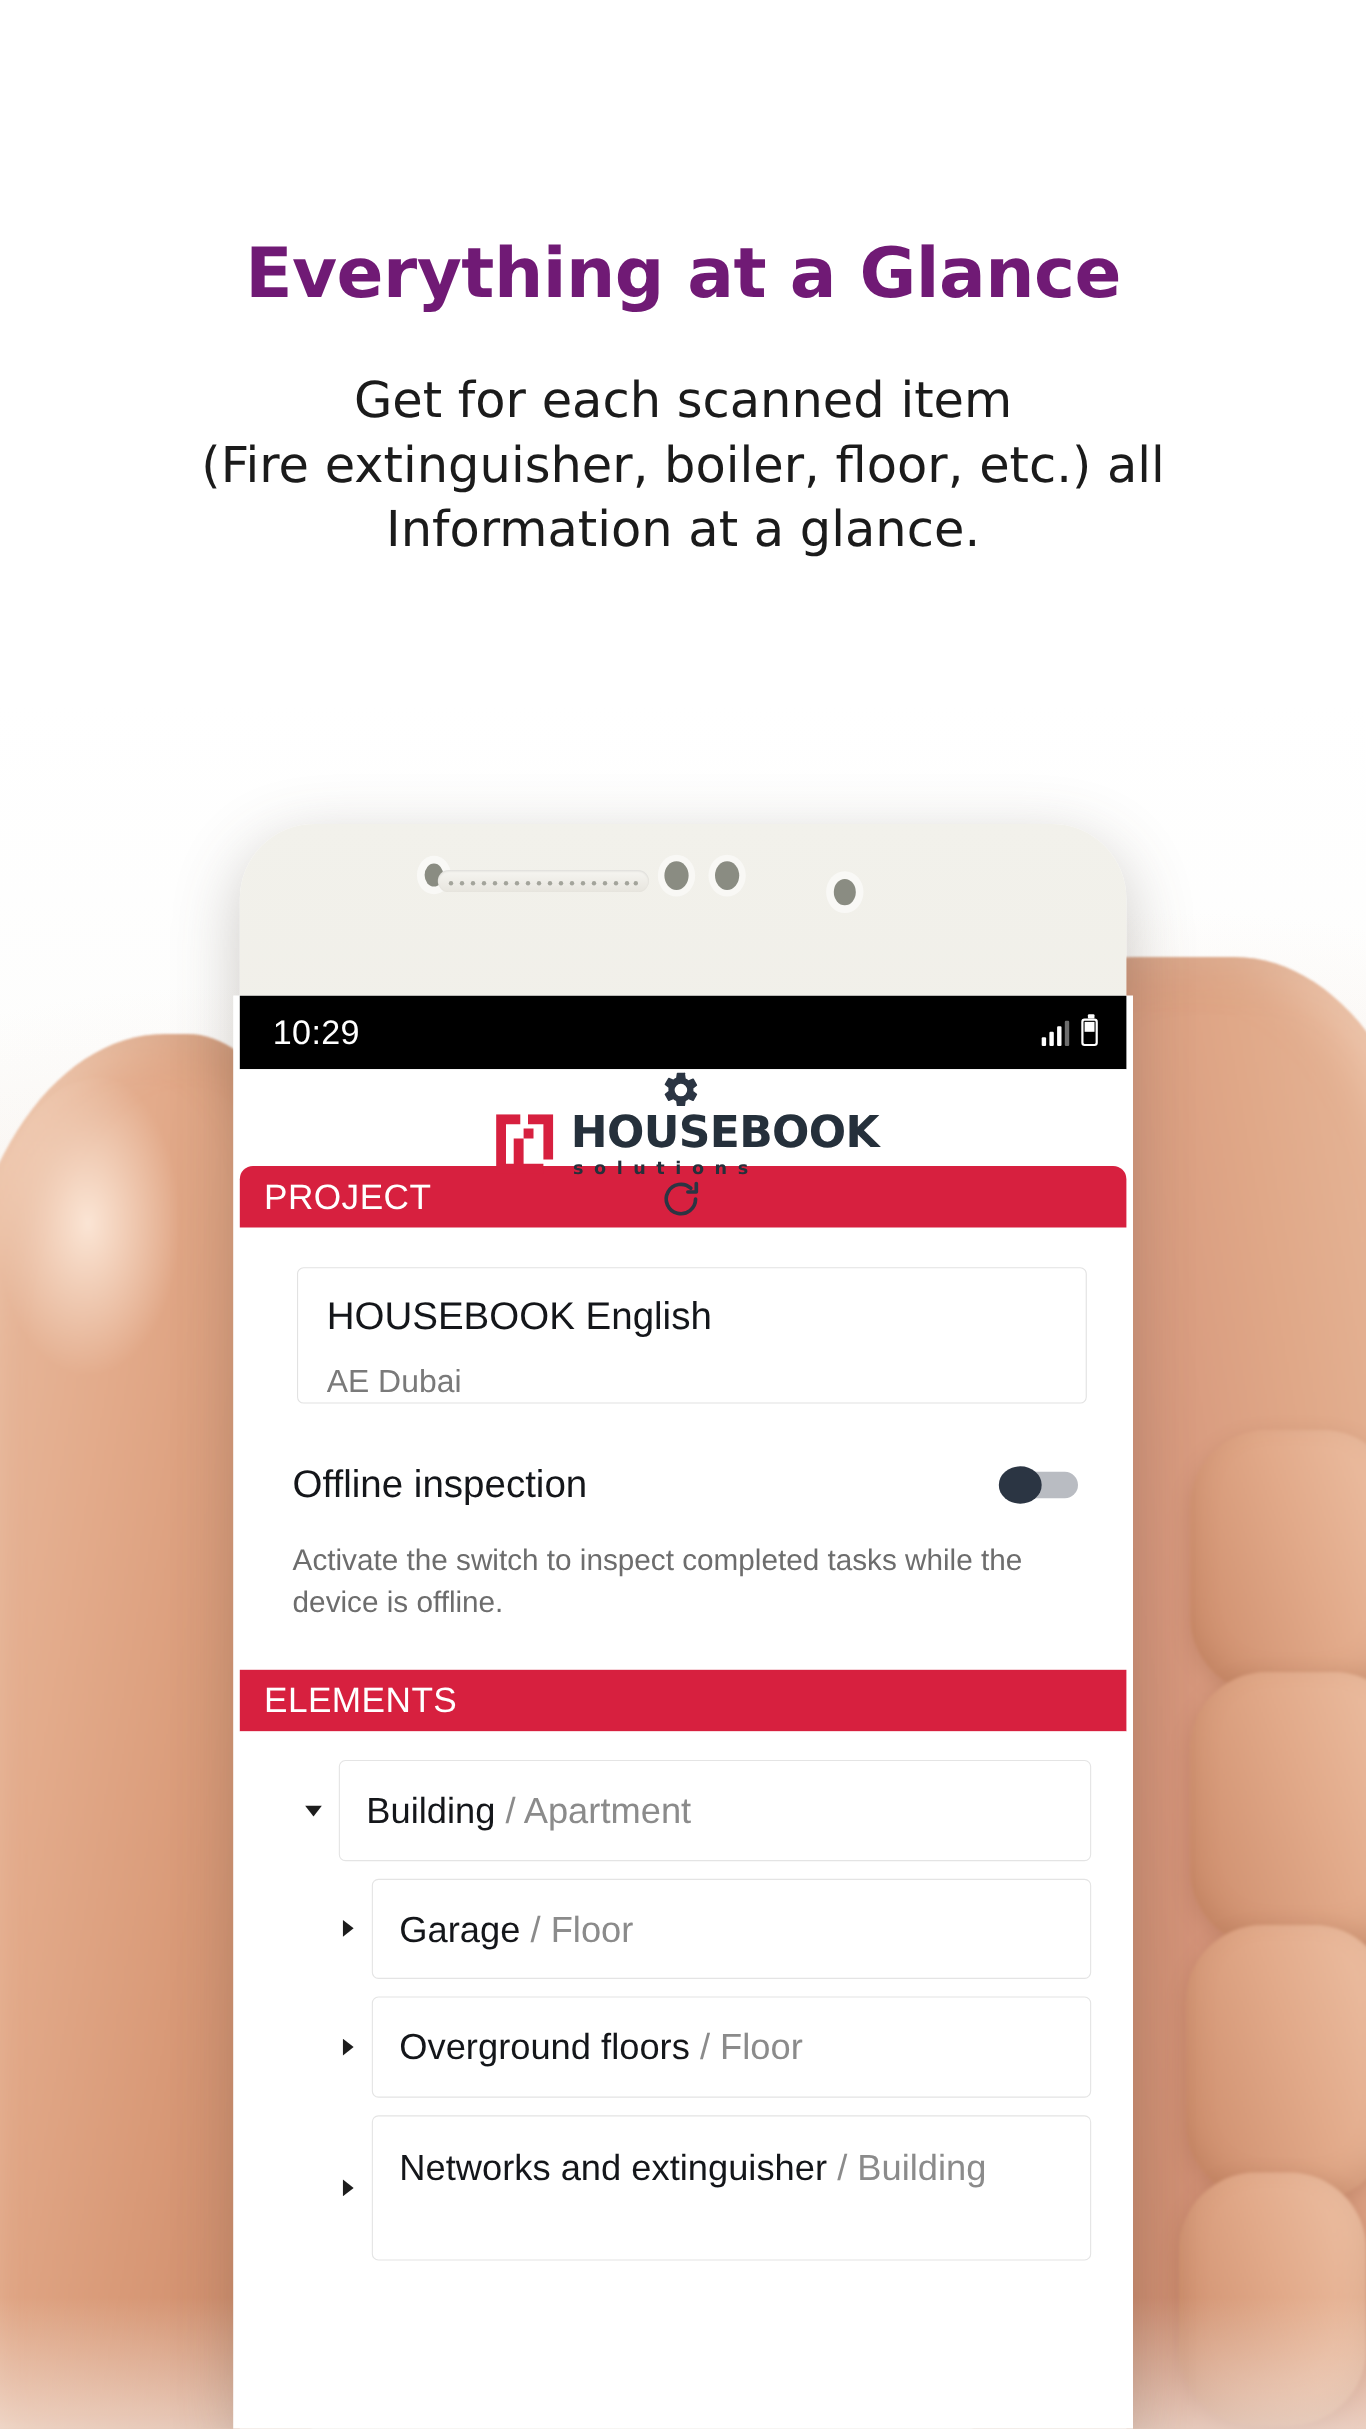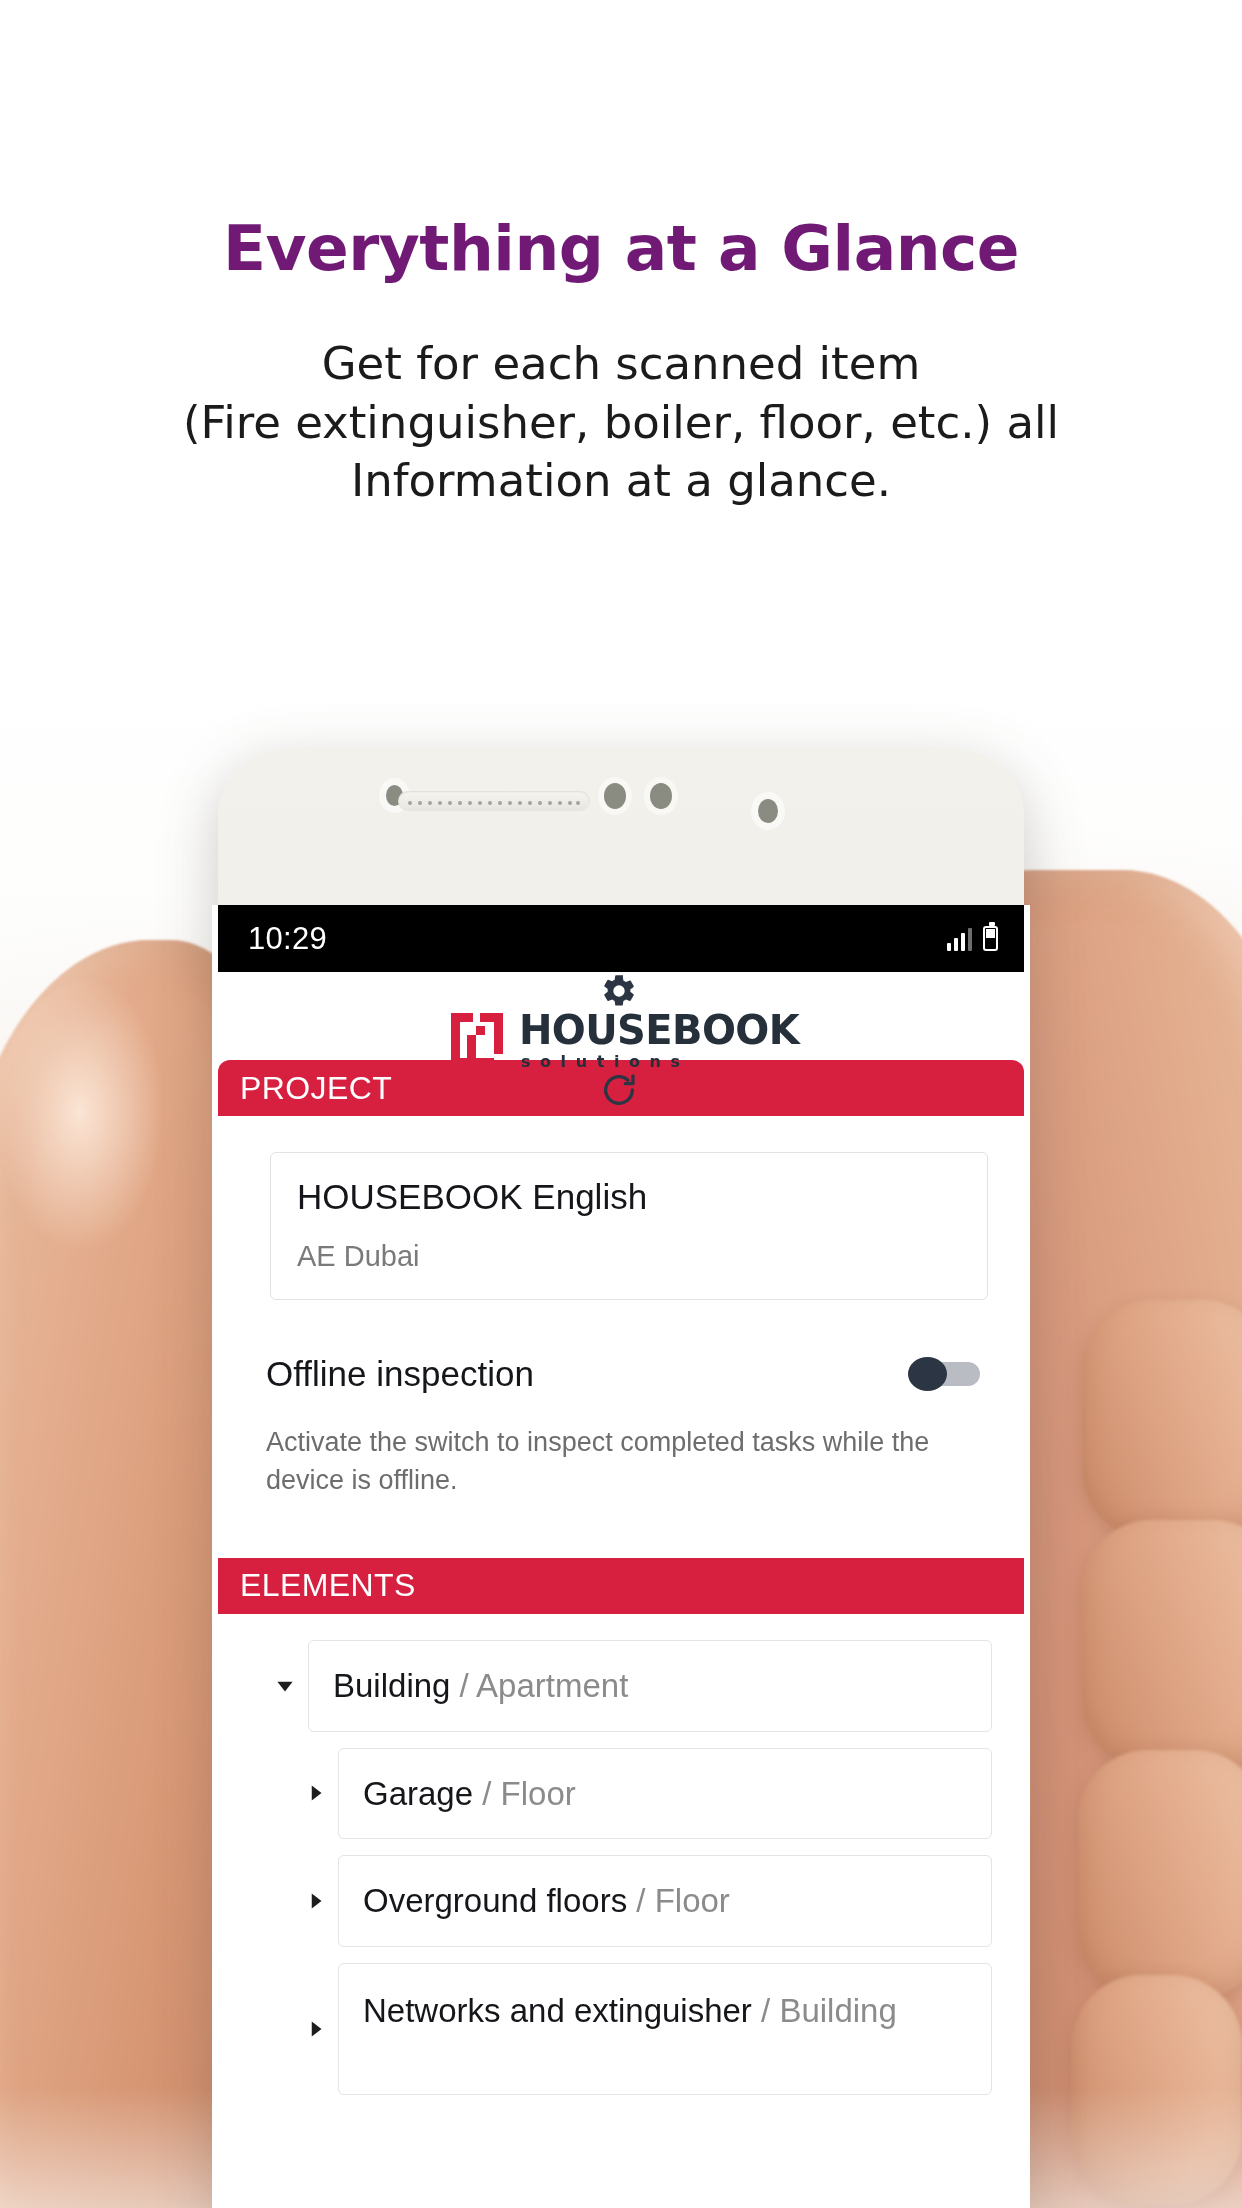--- a/index.html
+++ b/index.html
@@ -167,42 +167,42 @@
   .section-head.rounded-top { border-top-left-radius:12px; border-top-right-radius:12px; }
 
   .section-body { background:#ffffff; padding:0 0 0 0; }
 
   
   .project-card {
     margin:36px 36px 0 52px;
     border:1px solid #e2e2e2; border-radius:6px;
     background:#fff;
     padding:24px 26px 26px 26px;
-    height:148px;
+    height:124px;
   }
   .project-title { font-size:35px; color:#14161a; font-family:"Liberation Sans", sans-serif; }
   .project-sub { font-size:29px; color:#7a7a7a; margin-top:23px; font-family:"Liberation Sans", sans-serif; }
 
   
   .offline-row {
     display:flex; align-items:center; justify-content:space-between;
     margin:54px 44px 0 48px;
   }
   .offline-label { font-size:35px; color:#14161a; }
   .switch { width:72px; height:34px; position:relative; }
   .switch .track {
     position:absolute; right:0; top:5px; width:62px; height:24px; border-radius:12px;
     background:#b9bcc2;
   }
   .switch .knob {
     position:absolute; left:0; top:0; width:39px; height:34px; border-radius:50%;
     background:#2b3543;
   }
   .offline-desc {
-    margin:30px 44px 16px 48px;
+    margin:30px 44px 0 48px;
     font-size:27px; color:#6d6d6d; line-height:1.40;
     font-family:"Liberation Sans", sans-serif;
   }
   .offline-spacer { height:42px; }
 
   
   .elements-list { padding:26px 0 0 0; background:#fff; }
   .el-row { display:flex; align-items:center; margin-bottom:16px; padding-right:32px; }
   .el-row.lvl0 { padding-left:44px;text-align:right; }
   .el-row.lvl1 { padding-left:74px; }

